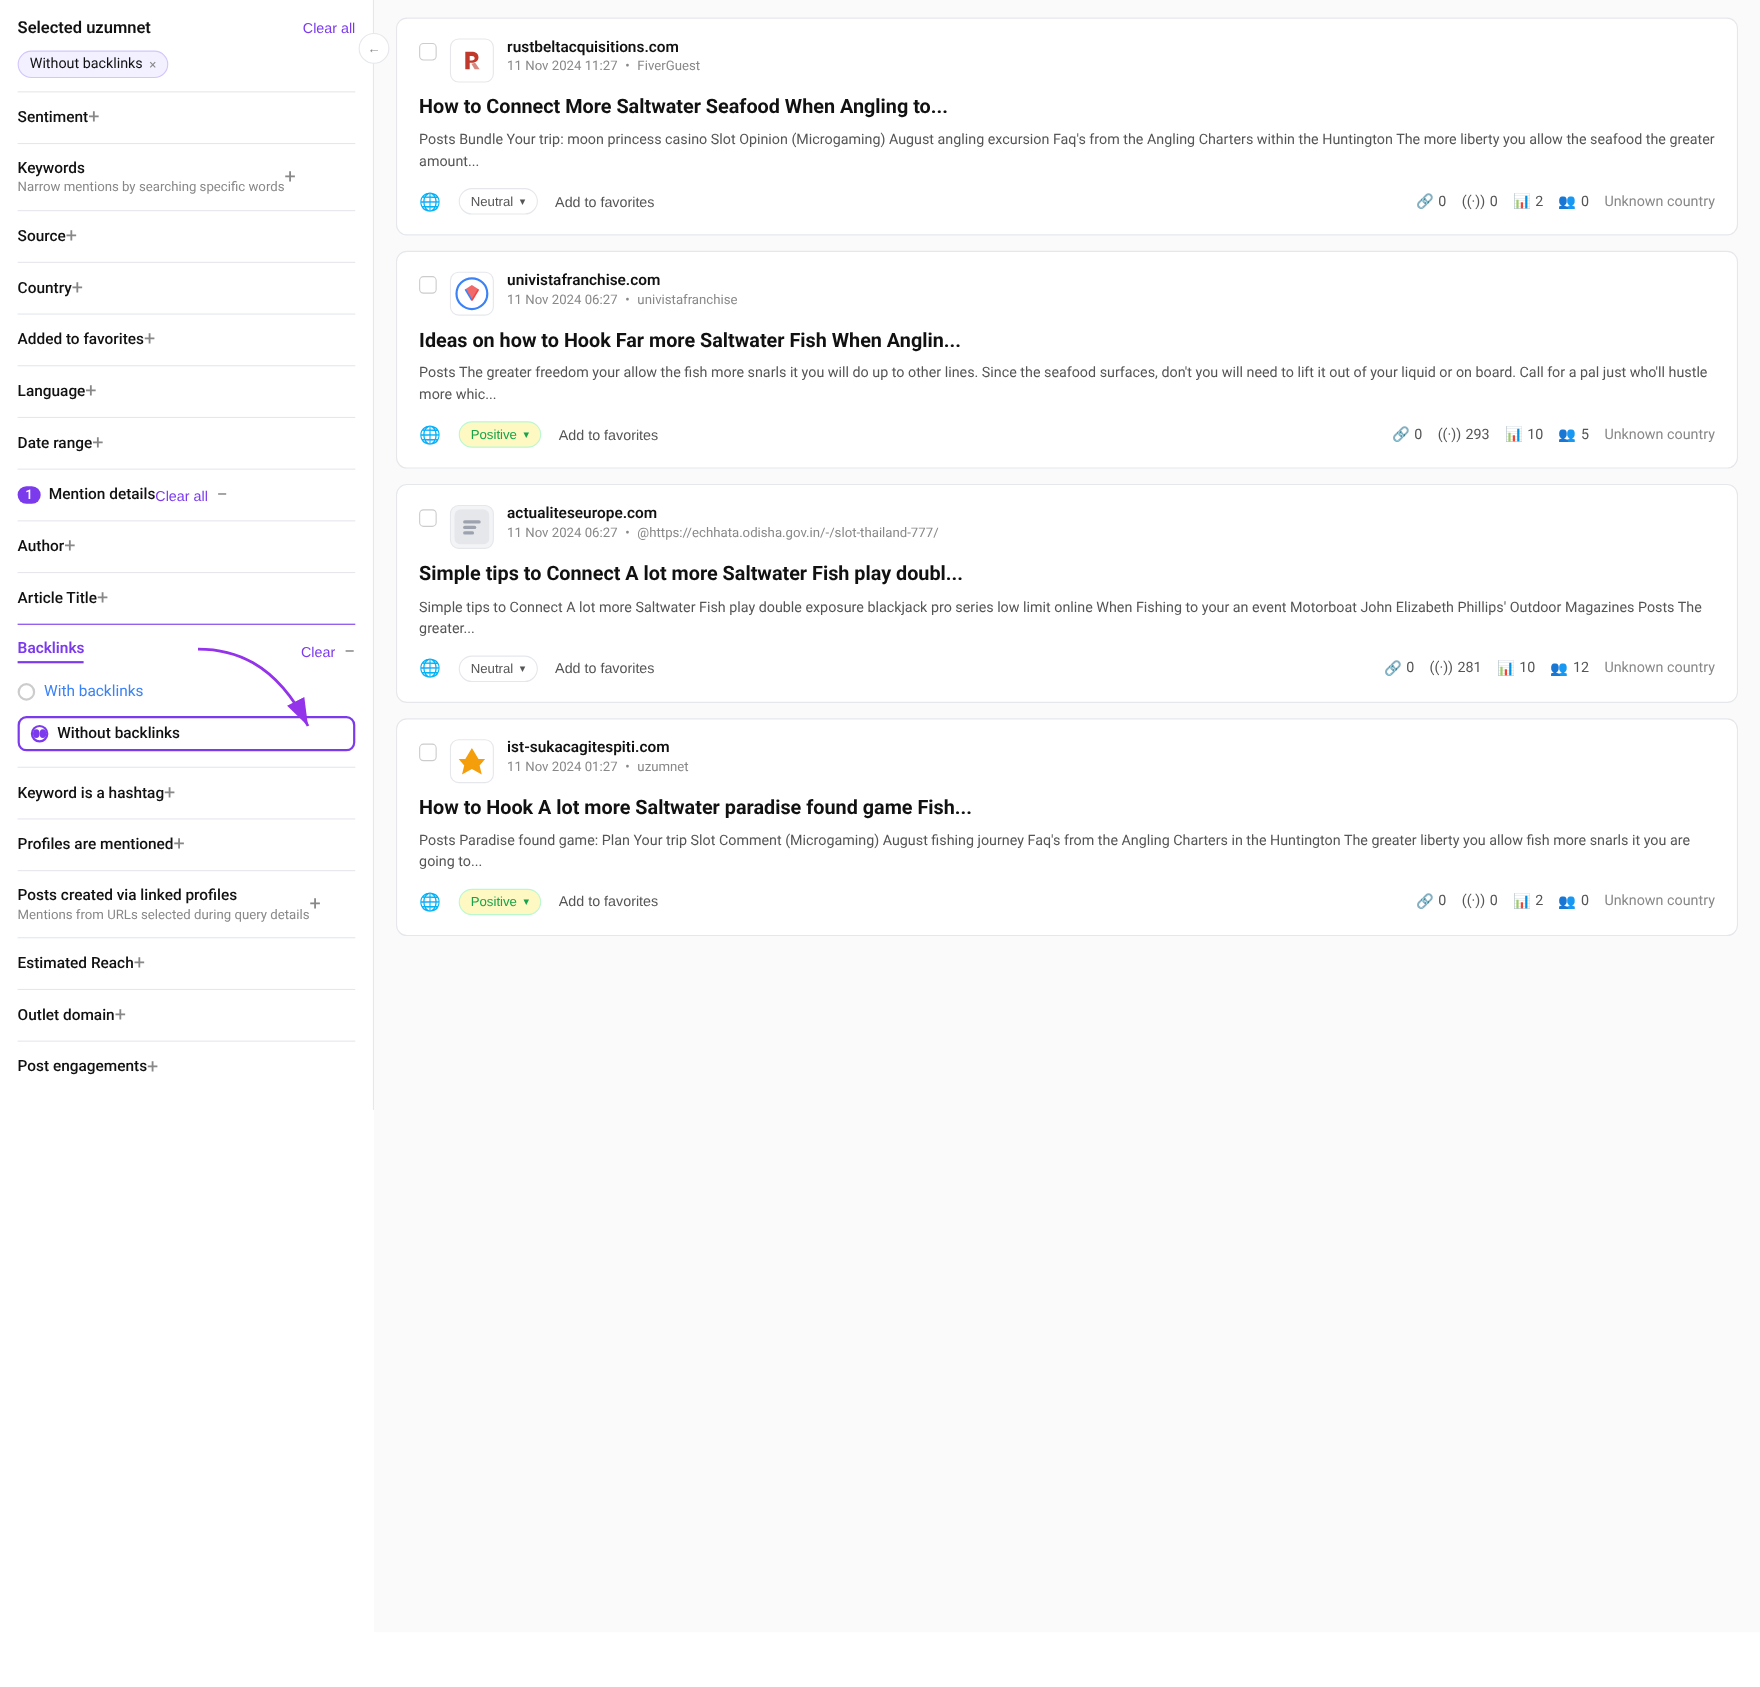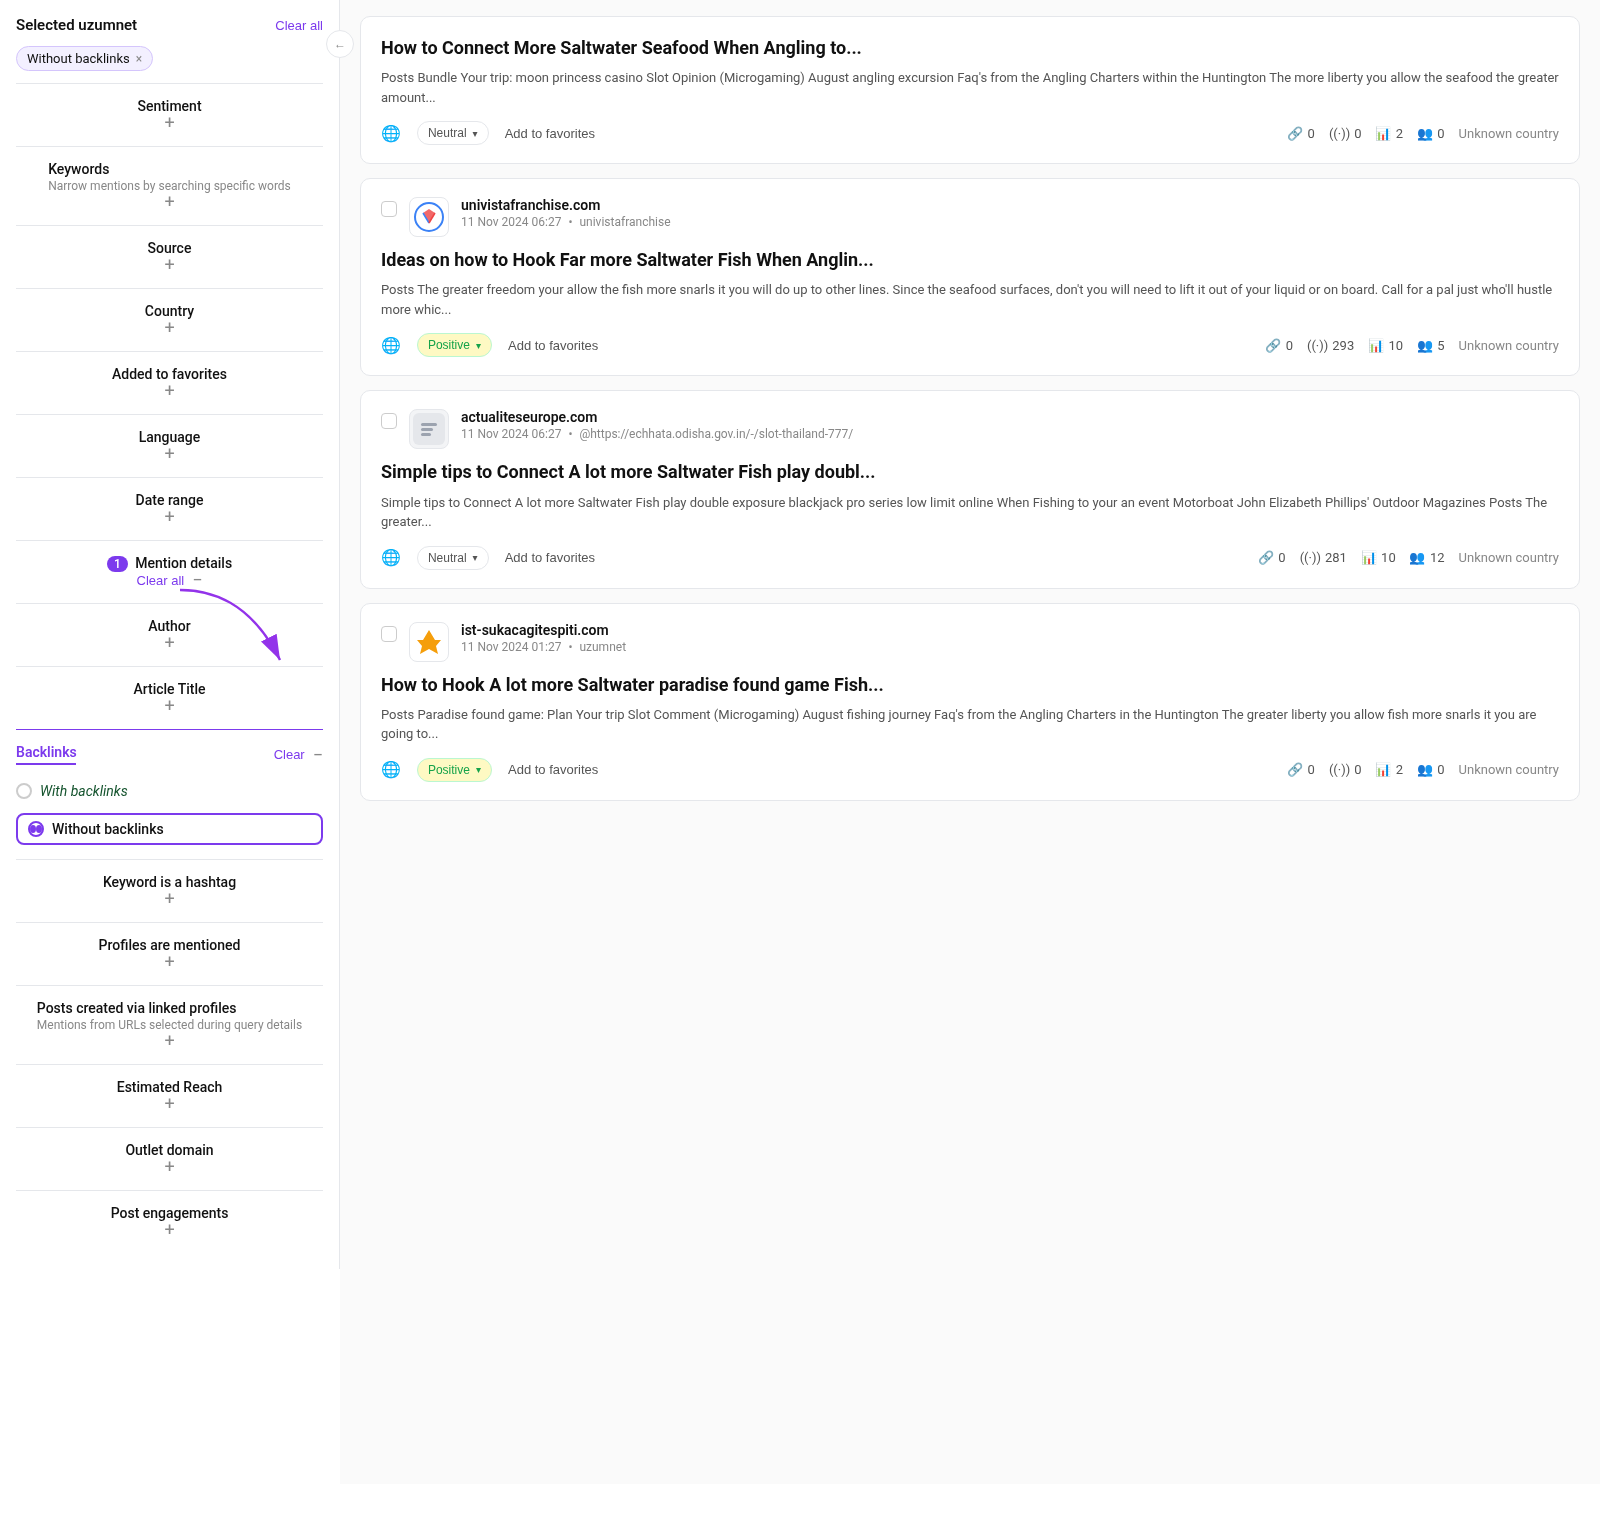--- a/index.html
+++ b/index.html
@@ -17,36 +17,36 @@
     .sidebar { width: 340px; min-width: 340px; border-right: 1px solid #e5e7eb; overflow-y: auto; padding: 16px; }
 
     .selected-filters-header { display: flex; justify-content: space-between; align-items: center; margin-bottom: 12px; }
     .selected-filters-title { font-size: 15px; font-weight: 600; color: #111; }
     .clear-all-btn { font-size: 13px; color: #7c3aed; cursor: pointer; background: none; border: none; }
 
     .filter-tag { display: inline-flex; align-items: center; gap: 6px; background: #f3f0ff; border: 1px solid #d4c5fc; border-radius: 20px; padding: 4px 10px; font-size: 13px; color: #111; margin-bottom: 12px; }
     .filter-tag-close { cursor: pointer; color: #888; font-size: 12px; display: flex; align-items: center; }
 
     .filter-section { border-top: 1px solid #e5e7eb; padding: 14px 0; }
-    .filter-section-header { display: flex; justify-content: space-between; align-items: center; cursor: pointer; flex-direction: column; }
+    .filter-section-header { display: flex; align-items: center; cursor: pointer; }
     .filter-section-title { font-size: 14px; font-weight: 500; color: #111; }
     .filter-section-subtitle { font-size: 12px; color: #888; margin-top: 2px; }
     .filter-section-icon { color: #888; font-size: 18px; line-height: 1; }
     .filter-section-badge { font-size: 12px; background: #7c3aed; color: #fff; border-radius: 10px; padding: 1px 7px; margin-right: 4px; }
 
     .filter-section-actions { display: flex; align-items: center; gap: 8px; }
     .filter-clear-btn { font-size: 13px; color: #7c3aed; cursor: pointer; background: none; border: none; }
 
     
     .backlinks-section { border-top: 1px solid #7c3aed; padding: 14px 0; }
     .backlinks-header { display: flex; justify-content: space-between; align-items: center; }
     .backlinks-title { font-size: 14px; font-weight: 600; color: #7c3aed; }
     .backlinks-underline { height: 2px; background: #7c3aed; width: 60px; margin-top: 3px; }
 
-    .radio-option { display: flex; align-items: flex-end; gap: 8px; padding: 8px 0; cursor: pointer; font-size: 14px; color: #14532d; font-style: italic; }
+    .radio-option { display: flex; align-items: flex-end; gap: 8px; padding: 8px 0; cursor: pointer; font-size: 14px; color: #3b82f6; }
     .radio-circle { width: 16px; height: 16px; border-radius: 50%; border: 2px solid #ccc; display: flex; align-items: center; justify-content: center; flex-shrink: 0; }
     .radio-circle.selected { border-color: #7c3aed; }
     .radio-circle.selected::after { content: ''; width: 8px; height: 8px; border-radius: 50%; background: #7c3aed; }
 
     
     .without-backlinks-box { border: 2px solid #7c3aed; border-radius: 8px; padding: 6px 10px; display: flex; align-items: center; gap: 8px; cursor: pointer; font-size: 14px; font-weight: 500; color: #111; }
 
     
     .content-area { flex: 1; overflow-y: auto; padding: 16px 20px; background: #fafafa; }
 
@@ -280,20 +280,34 @@
       </div>
 
       <div class="sidebar-toggle">
         <span style="font-size:12px; color:#888;">←</span>
       </div>
     </div>
 
     <div class="content-area">
       <div id="mentions-container">
           <div class="mention-card">
+    <div class="mention-card-header">
+      <div class="mention-checkbox"></div>
+      <div class="mention-logo logo-1" style="width:40px;height:40px;border-radius:8px;border:1px solid #e5e7eb;overflow:hidden;display:flex;align-items:center;justify-content:center;background:#fff;">
+        <svg width="28" height="28" viewBox="0 0 28 28">
+                  <rect width="28" height="28" rx="5" fill="#fff"></rect>
+                  <path d="M8 6h6c3 0 6 1.5 6 5s-3 5-6 5H12v6H8V6zm4 8h2c1.5 0 2.5-0.8 2.5-2S15.5 10 14 10h-2v4z" fill="#c0392b"></path>
+                  <path d="M17 16l4 6h-4.5l-3-5" fill="#c0392b" opacity="0.6"></path>
+                </svg>
+      </div>
+      <div class="mention-meta">
+        <div class="mention-domain">rustbeltacquisitions.com</div>
+        <div class="mention-date-author">11 Nov 2024 11:27 <span class="dot">•</span> FiverGuest</div>
+      </div>
+    </div>
     <div class="mention-title">How to Connect More Saltwater Seafood When Angling to...</div>
     <div class="mention-excerpt">Posts Bundle Your trip: moon princess casino Slot Opinion (Microgaming) August angling excursion Faq's from the Angling Charters within the Huntington The more liberty you allow the seafood the greater amount...</div>
     <div class="mention-footer">
       <span style="color:#888;font-size:16px;">🌐</span>
       <button class="sentiment-btn neutral">
         Neutral <span class="chevron-icon">▾</span>
       </button>
       <button class="add-favorites-btn">Add to favorites</button>
       <div class="mention-stats">
         <div class="stat-item">

